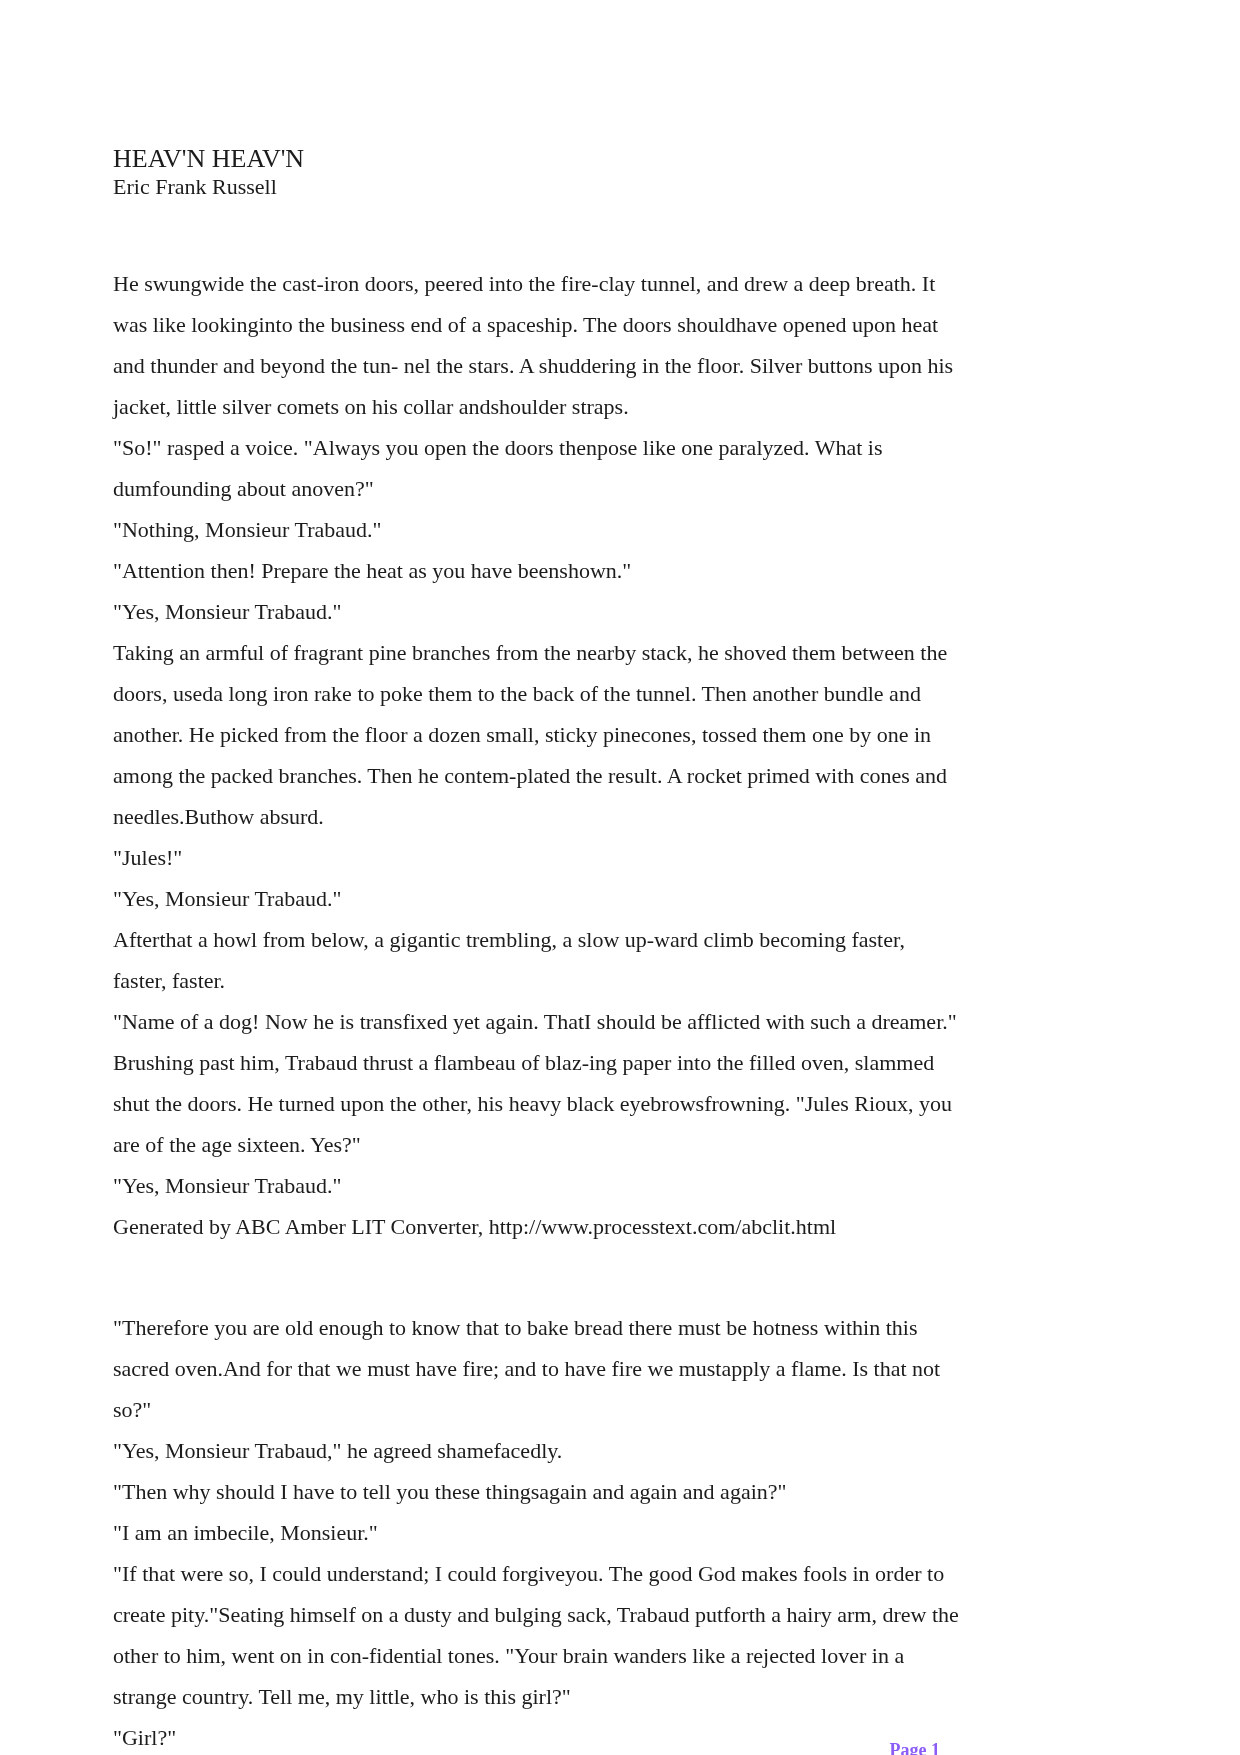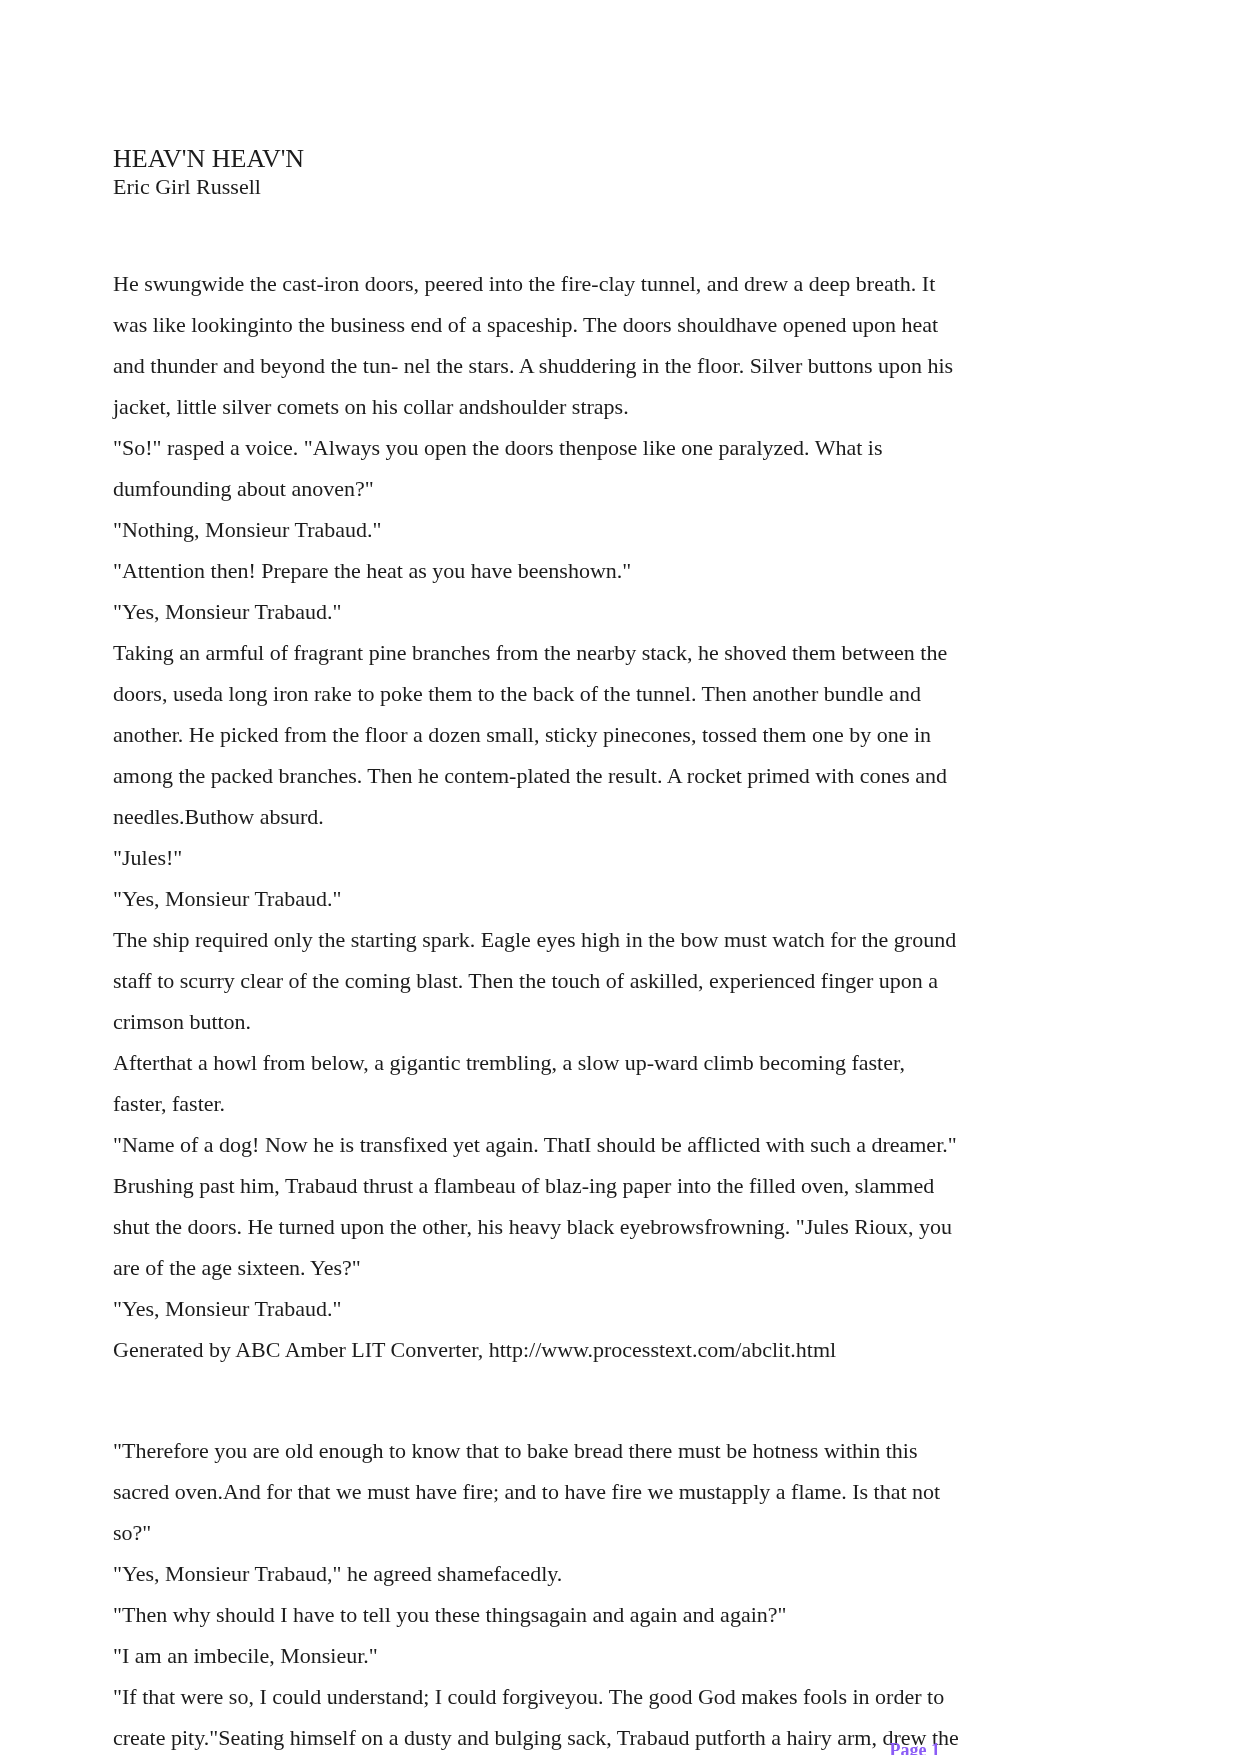--- a/index.html
+++ b/index.html
@@ -54,43 +54,40 @@
     color: #8b5cf6;
     text-align: right;
   }
 </style>
 </head>
 <body>
 
 <div class="page">
   <div class="doc-header">
     <div class="doc-title">HEAV'N HEAV'N</div>
-    <div class="doc-author">Eric Girl Russell</div>
+    <div class="doc-author">Eric Frank Russell</div>
   </div>
 
   <div class="doc-body" id="doc-body">
       <div class="para">He swungwide the cast-iron doors, peered into the fire-clay tunnel, and drew a deep breath. It
 was like lookinginto the business end of a spaceship. The doors shouldhave opened upon heat
 and thunder and beyond the tun- nel the stars. A shuddering in the floor. Silver buttons upon his
 jacket, little silver comets on his collar andshoulder straps.</div>
       <div class="para">"So!" rasped a voice. "Always you open the doors thenpose like one paralyzed. What is
 dumfounding about anoven?"</div>
       <div class="para">"Nothing, Monsieur Trabaud."</div>
       <div class="para">"Attention then! Prepare the heat as you have beenshown."</div>
       <div class="para">"Yes, Monsieur Trabaud."</div>
       <div class="para">Taking an armful of fragrant pine branches from the nearby stack, he shoved them between the
 doors, useda long iron rake to poke them to the back of the tunnel. Then another bundle and
 another. He picked from the floor a dozen small, sticky pinecones, tossed them one by one in
 among the packed branches. Then he contem-plated the result. A rocket primed with cones and
 needles.Buthow absurd.</div>
       <div class="para">"Jules!"</div>
       <div class="para">"Yes, Monsieur Trabaud."</div>
-      <div class="para">The ship required only the starting spark. Eagle eyes high in the bow must watch for the ground
-staff to scurry clear of the coming blast. Then the touch of askilled, experienced finger upon a
-crimson button.</div>
       <div class="para">Afterthat a howl from below, a gigantic trembling, a slow up-ward climb becoming faster,
 faster, faster.</div>
       <div class="para">"Name of a dog! Now he is transfixed yet again. ThatI should be afflicted with such a dreamer."
 Brushing past him, Trabaud thrust a flambeau of blaz-ing paper into the filled oven, slammed
 shut the doors. He turned upon the other, his heavy black eyebrowsfrowning. "Jules Rioux, you
 are of the age sixteen. Yes?"</div>
       <div class="para">"Yes, Monsieur Trabaud."</div>
       <div class="para">Generated by ABC Amber LIT Converter, http://www.processtext.com/abclit.html</div>
       <div class="para gap">"Therefore you are old enough to know that to bake bread there must be hotness within this
 sacred oven.And for that we must have fire; and to have fire we mustapply a flame. Is that not

